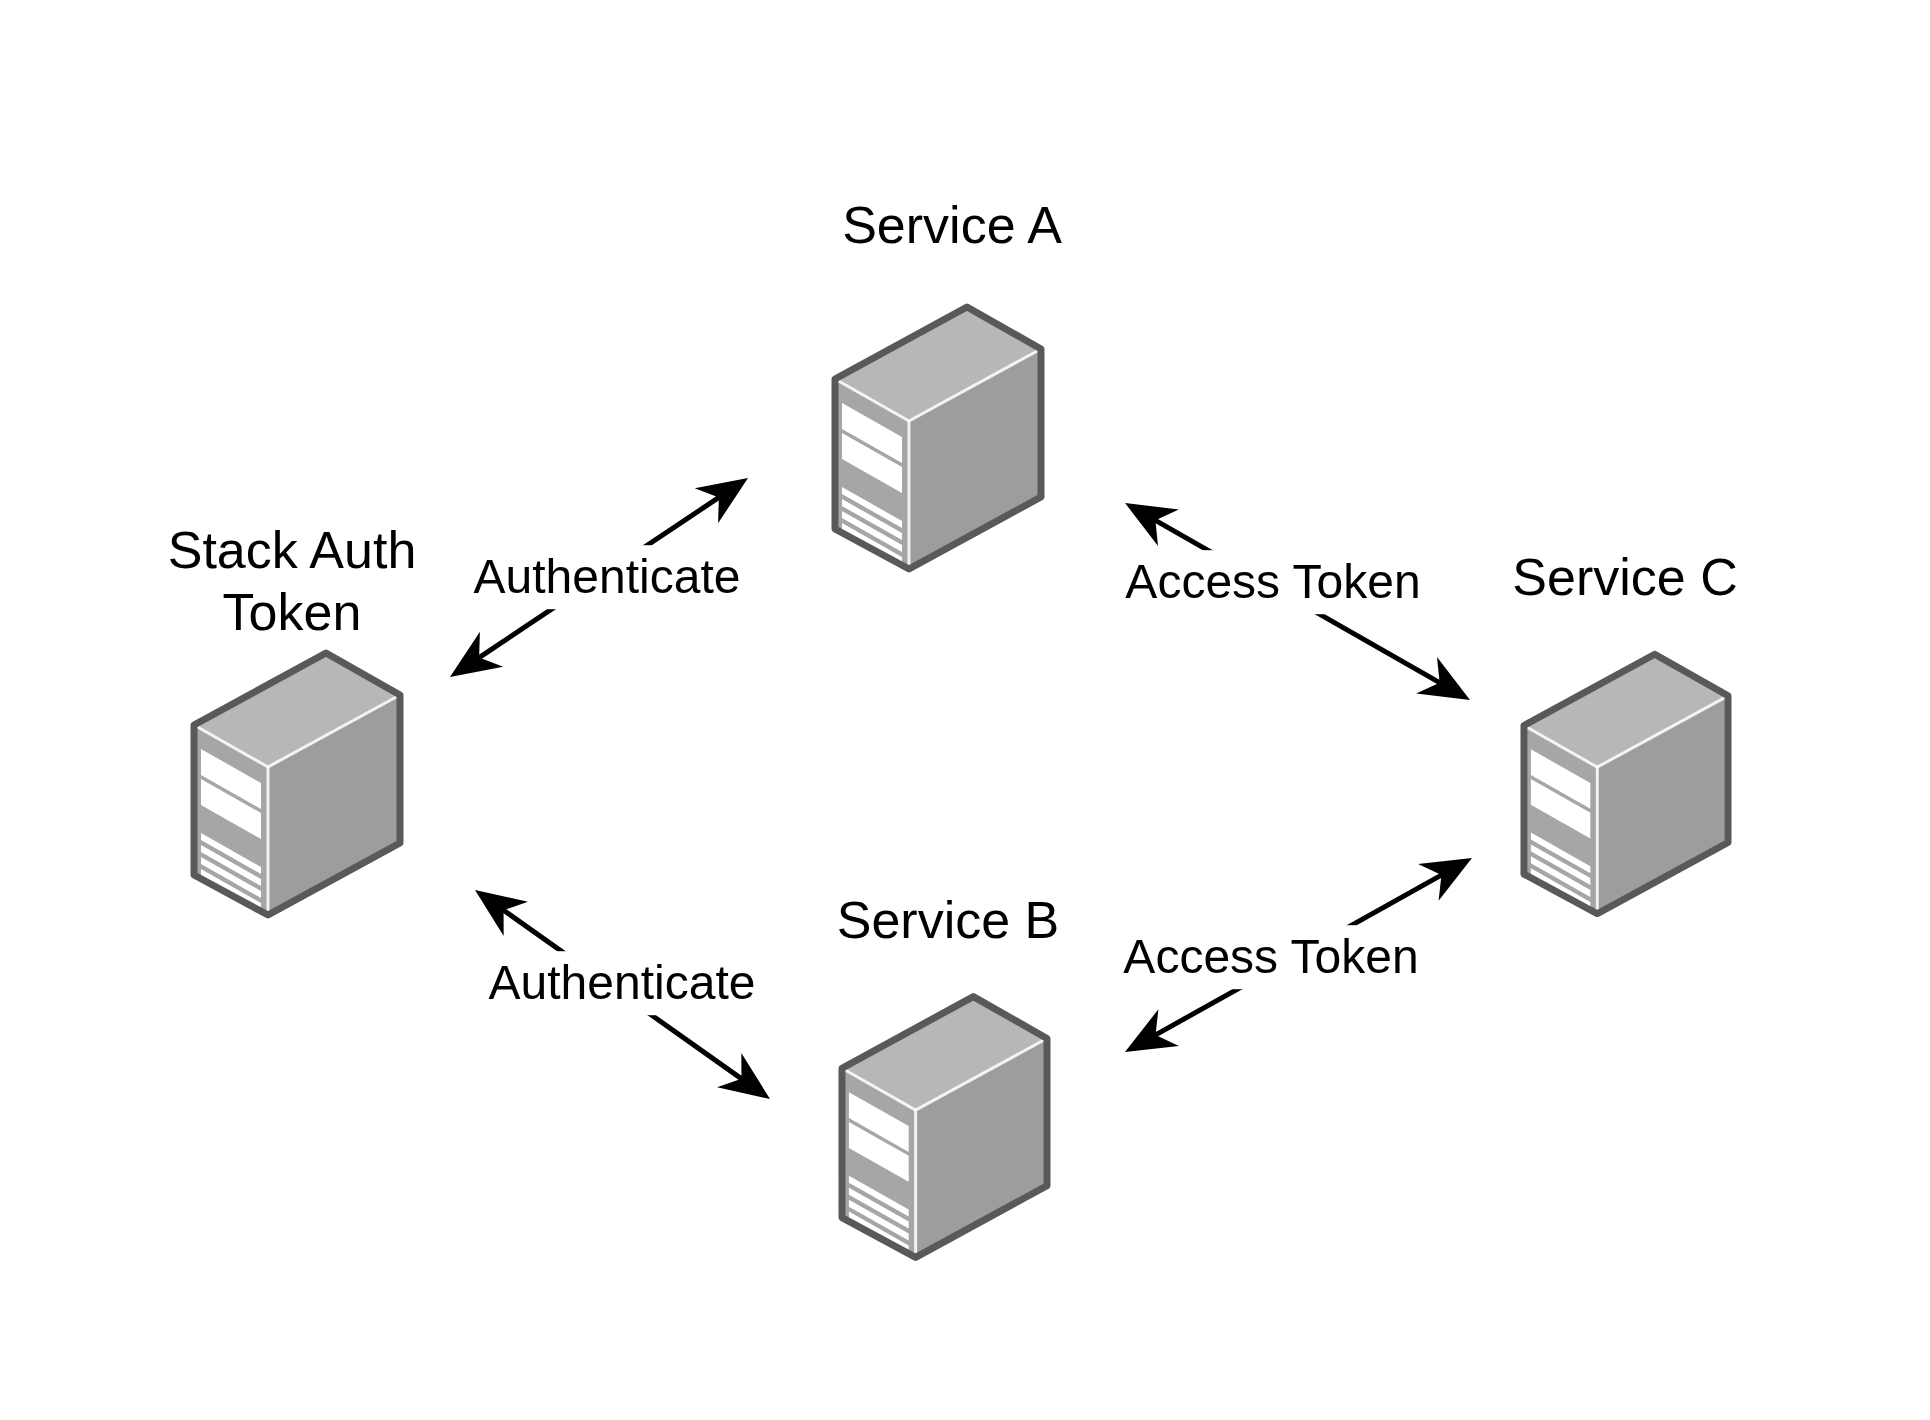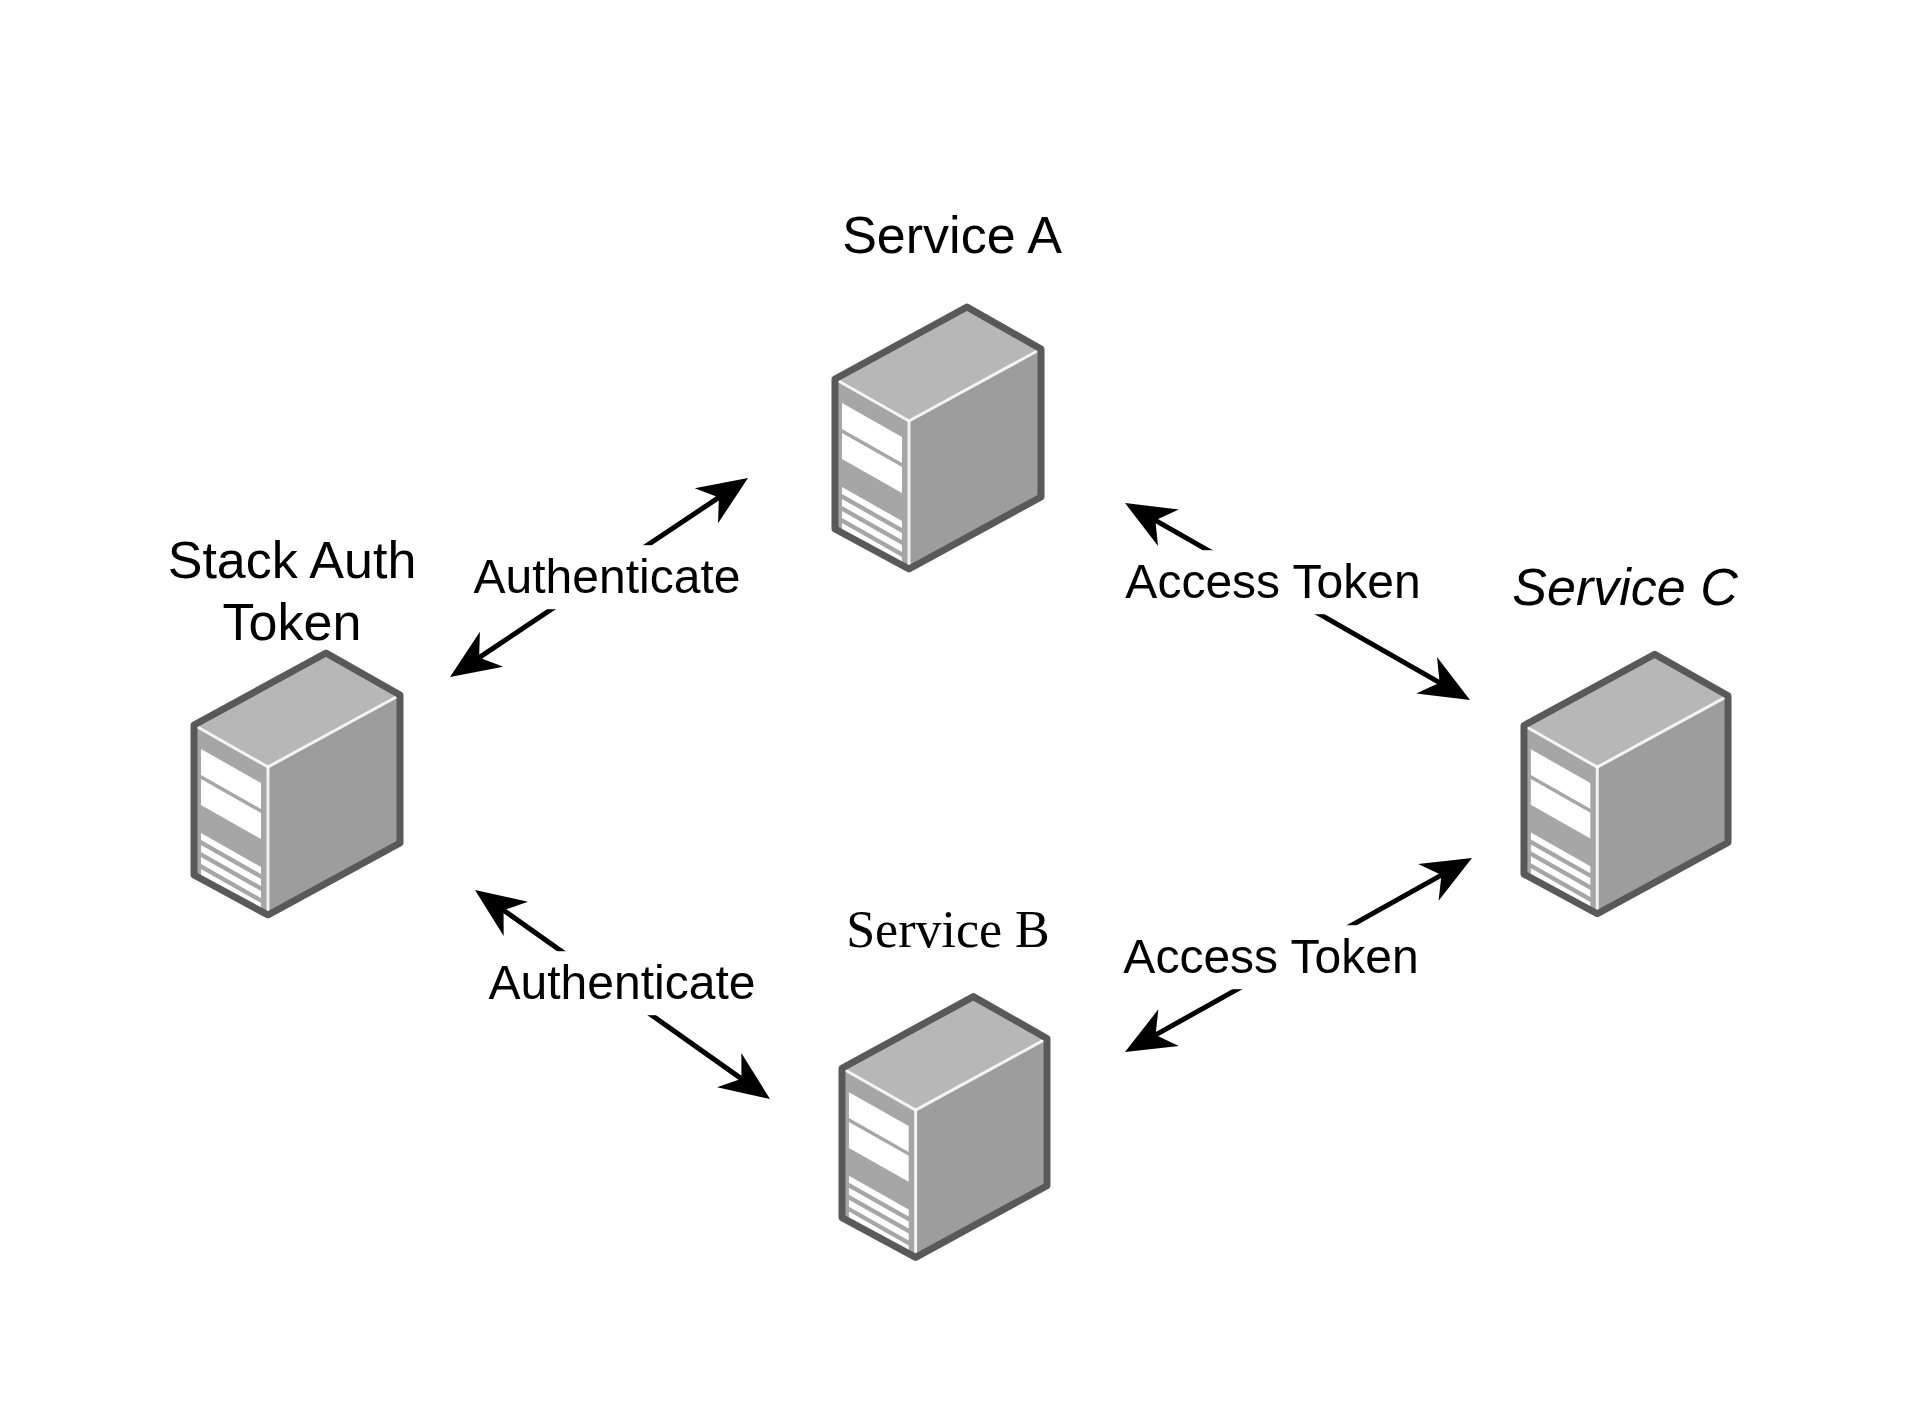--- a/index.html
+++ b/index.html
@@ -17,21 +17,21 @@
     position:absolute;left:0;top:0;z-index:1;
   }
   .server-icon{
     position:absolute;z-index:2;overflow:visible;
   }
   .node-label{
     position:absolute;z-index:3;
     transform:translateX(-50%);
     font-size:52px;line-height:62px;
     color:var(--text,#000);
-    text-align:center;white-space:nowrap;margin-top:10px;
+    text-align:center;white-space:nowrap;
   }
   .edge-label{
     position:absolute;z-index:4;
     transform:translate(-50%,-50%);
     font-size:48px;line-height:1.2;
     color:var(--text,#000);
     background:var(--label-halo,#fff);
     padding:3px 12px;white-space:nowrap;
   }
   
@@ -98,21 +98,21 @@
     </svg>
   <svg class="server-icon" viewBox="0 0 216 270" style="left: 1519px; top: 648px; width: 214px; height: 272px;">
       <use href="#server-shape"></use>
     </svg>
 
   <div class="node-label" style="left: 292px; top: 519px;">
     <div>Stack Auth</div>
     <div>Token</div>
   </div>
   <div class="node-label" style="left: 952px; top: 194px;">Service A</div>
-  <div class="node-label" style="left: 948px; top: 889px; font-family: Liberation Serif, serif;">Service B</div>
-  <div class="node-label" style="left: 1625px; top: 546px; font-style: italic;">Service C</div>
+  <div class="node-label" style="left: 948px; top: 889px;">Service B</div>
+  <div class="node-label" style="left: 1625px; top: 546px;">Service C</div>
 
   <div class="edge-label" style="left: 607px; top: 577px;">Authenticate</div>
   <div class="edge-label" style="left: 622px; top: 983px;">Authenticate</div>
   <div class="edge-label" style="left: 1273px; top: 582px;">Access Token</div>
   <div class="edge-label" style="left: 1271px; top: 957px;">Access Token</div>
 
 </div>
 
 </body></html>

